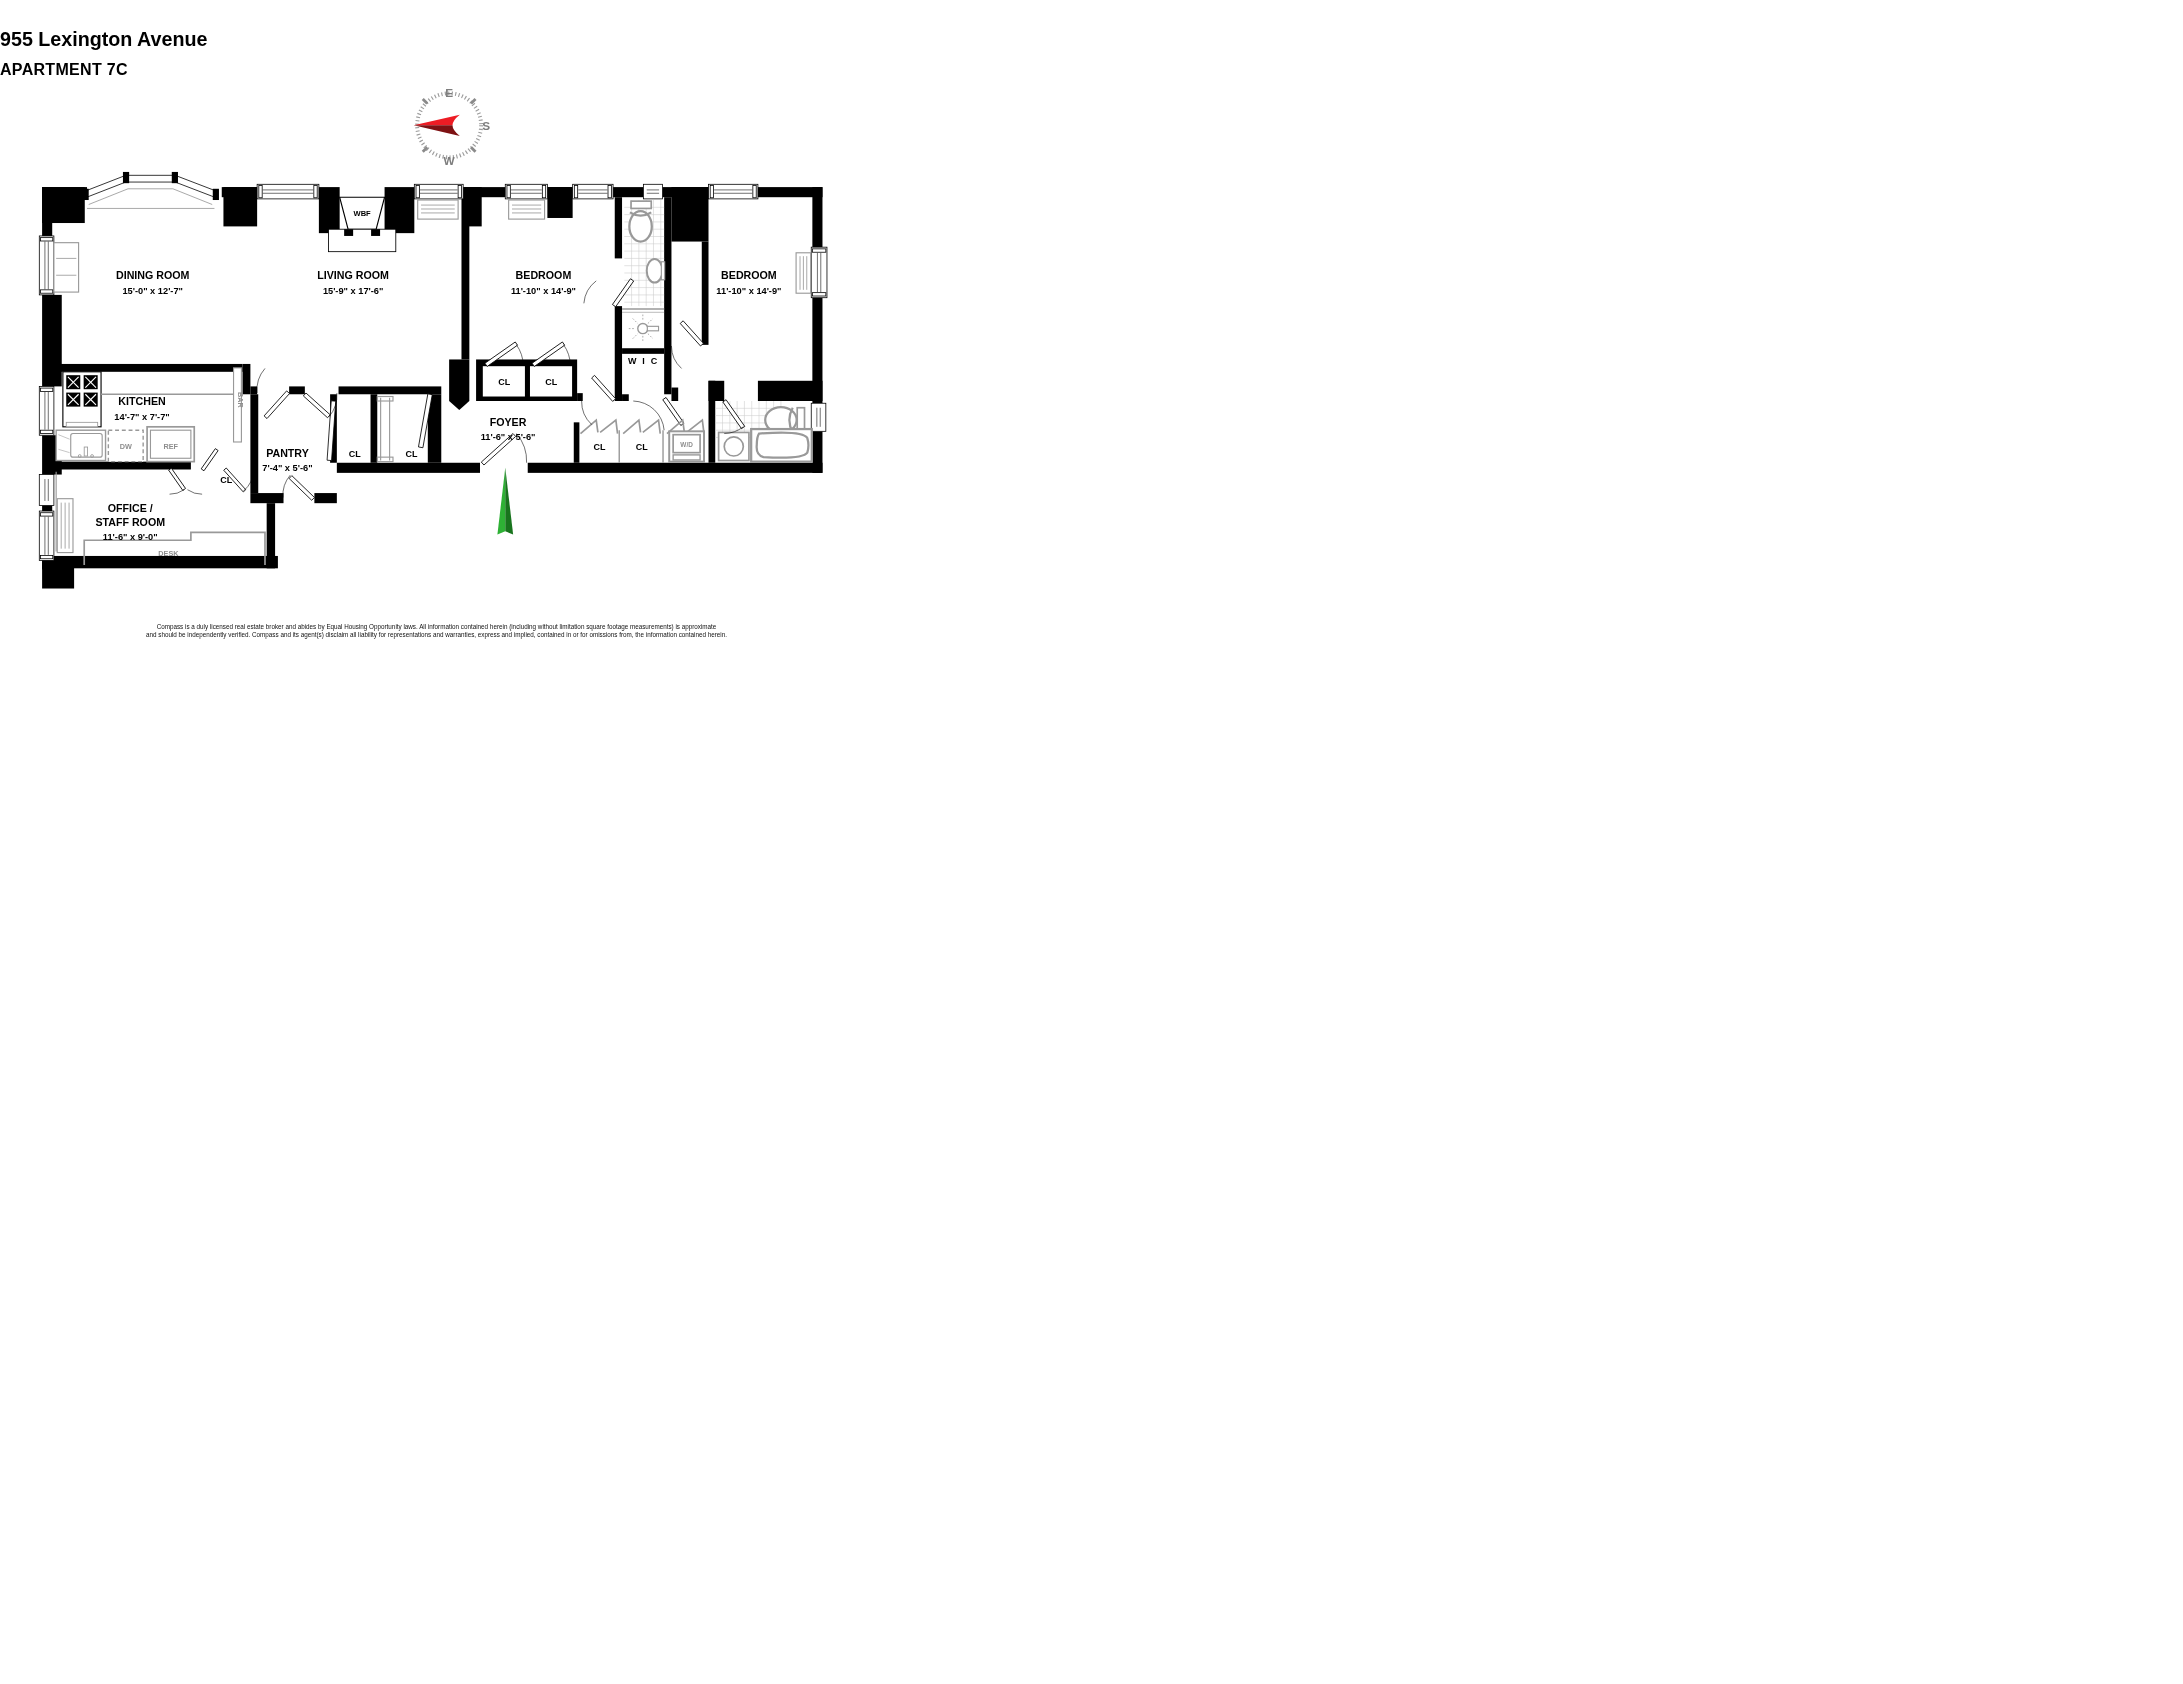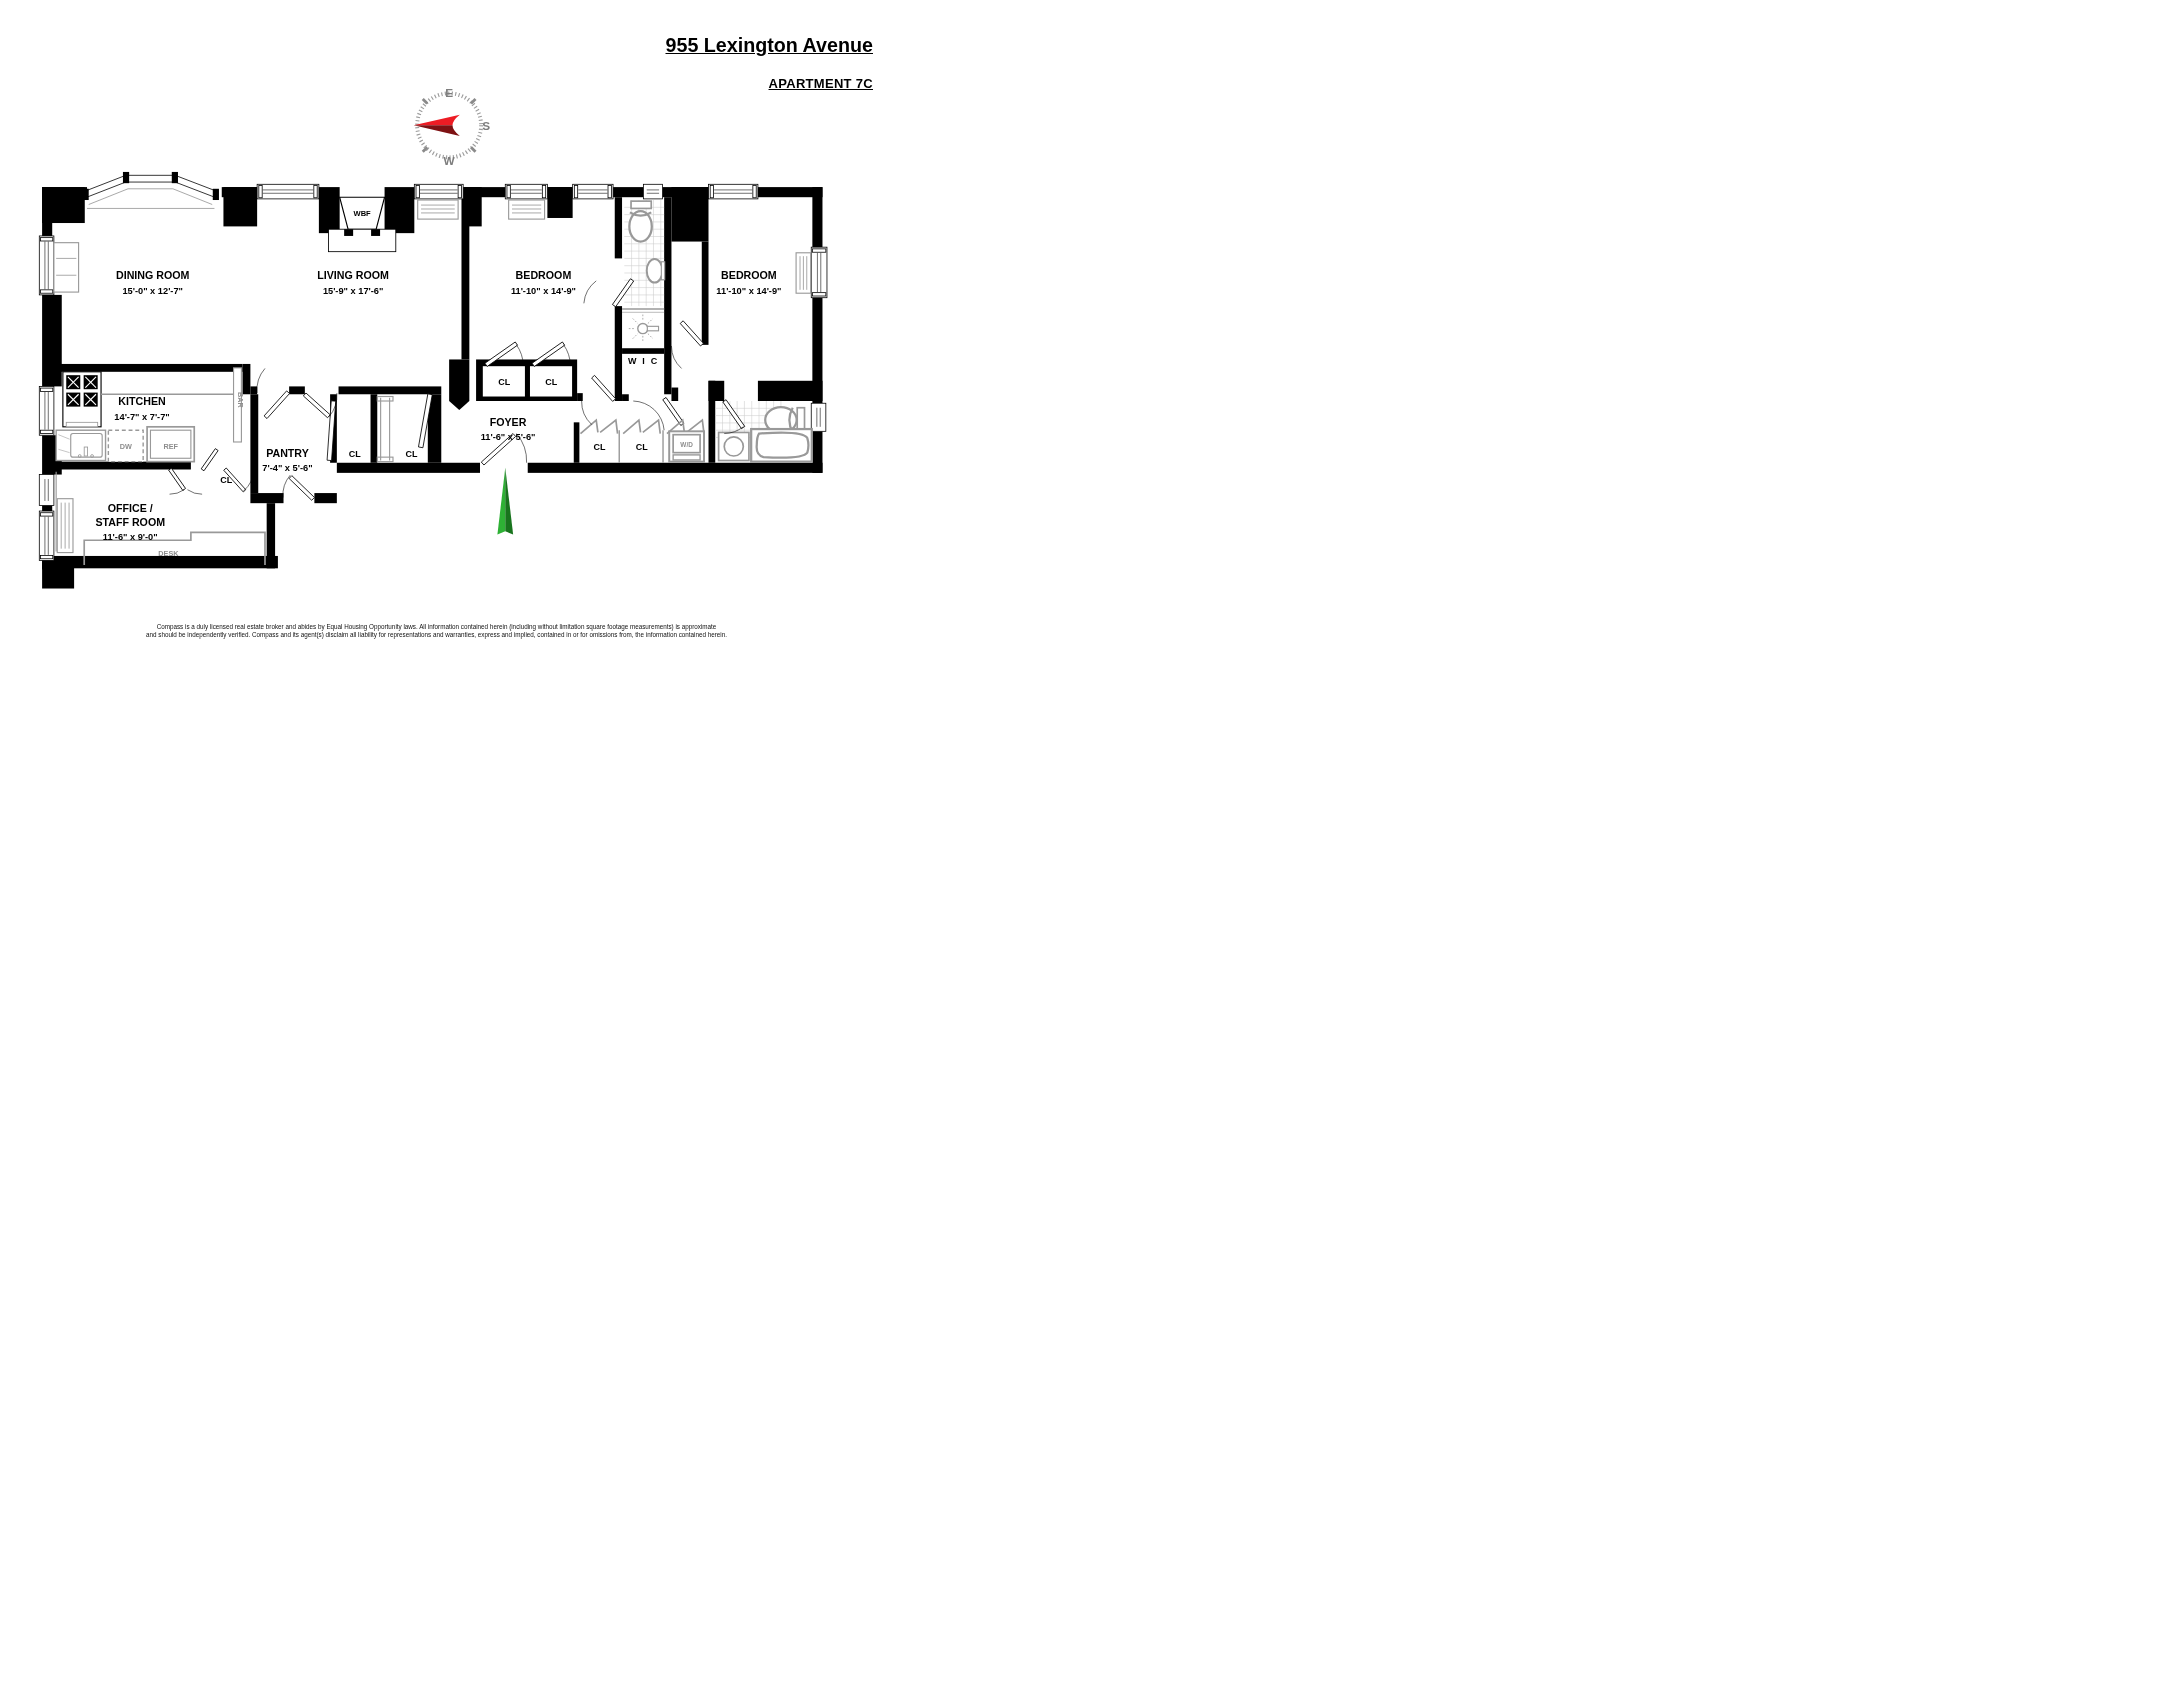--- a/index.html
+++ b/index.html
@@ -1,20 +1,20 @@
 <!DOCTYPE html>
 <html style="font-size:9px"><head>
 <meta charset="utf-8">
 <style>
   html,body{margin:0;padding:0;background:#ffffff;}
   #page{position:relative;width:873px;height:674px;background:#ffffff;overflow:hidden;
         font-family:"Liberation Sans", sans-serif;}
-  #title-block{position:absolute;top:36px;left:0;width:100%;text-align:right;color:#000;text-decoration:underline;}
+  #title-block{position:absolute;top:30px;left:0;width:100%;text-align:left;color:#000;}
   #title-address{font-size:19.7px;font-weight:bold;letter-spacing:0px;line-height:1.0;}
-  #title-apartment{font-size:13px;font-weight:bold;margin-top:20px;letter-spacing:0.3px;}
+  #title-apartment{font-size:16px;font-weight:bold;margin-top:11px;letter-spacing:0.3px;}
   #disclaimer{position:absolute;top:623px;left:0;width:100%;text-align:center;color:#111;
               font-size:6.3px;line-height:1.32;}
   svg text{font-family:"Liberation Sans", sans-serif;}
   .room-name{font-size:19px;font-weight:bold;fill:#000;text-anchor:middle;}
   .room-dims{font-size:16.5px;font-weight:bold;fill:#000;text-anchor:middle;}
   .small-label{font-size:16px;font-weight:bold;fill:#000;text-anchor:middle;}
   .tiny-label{font-size:13.5px;font-weight:bold;fill:#000;text-anchor:middle;}
   .gray-label{font-size:13px;font-weight:bold;fill:#8e8e8e;text-anchor:middle;}
   .compass-letter{font-size:21px;font-weight:bold;fill:#7d7d7d;text-anchor:middle;}
   .wall{fill:#000000;stroke:none;}

